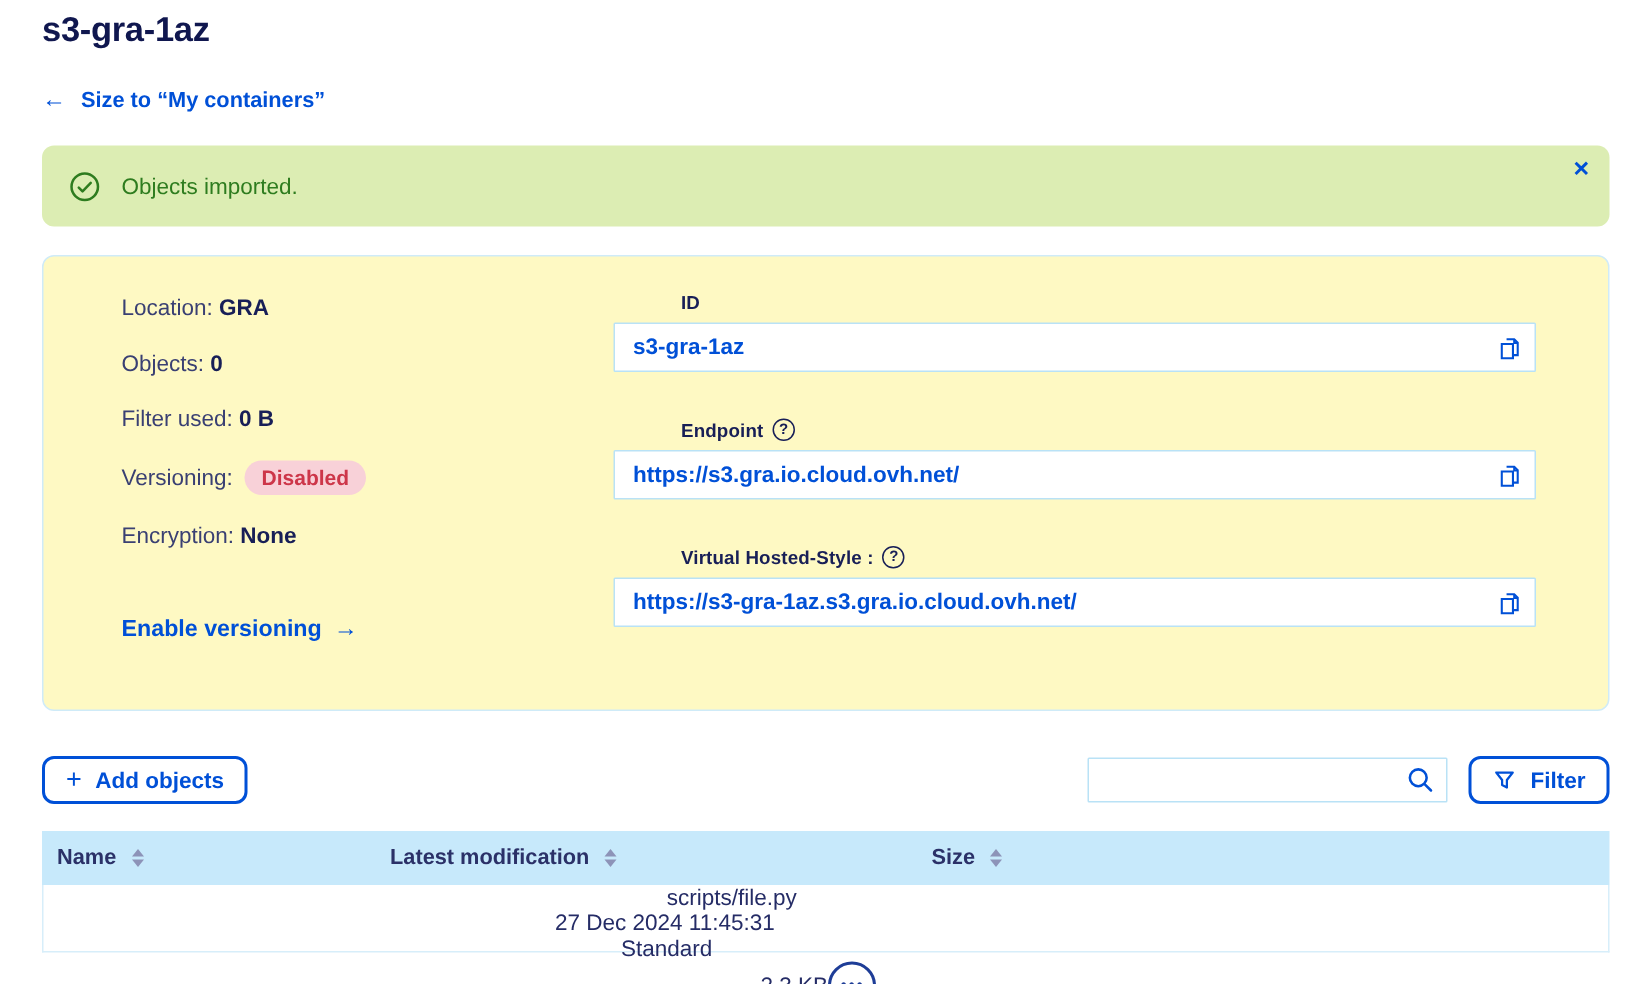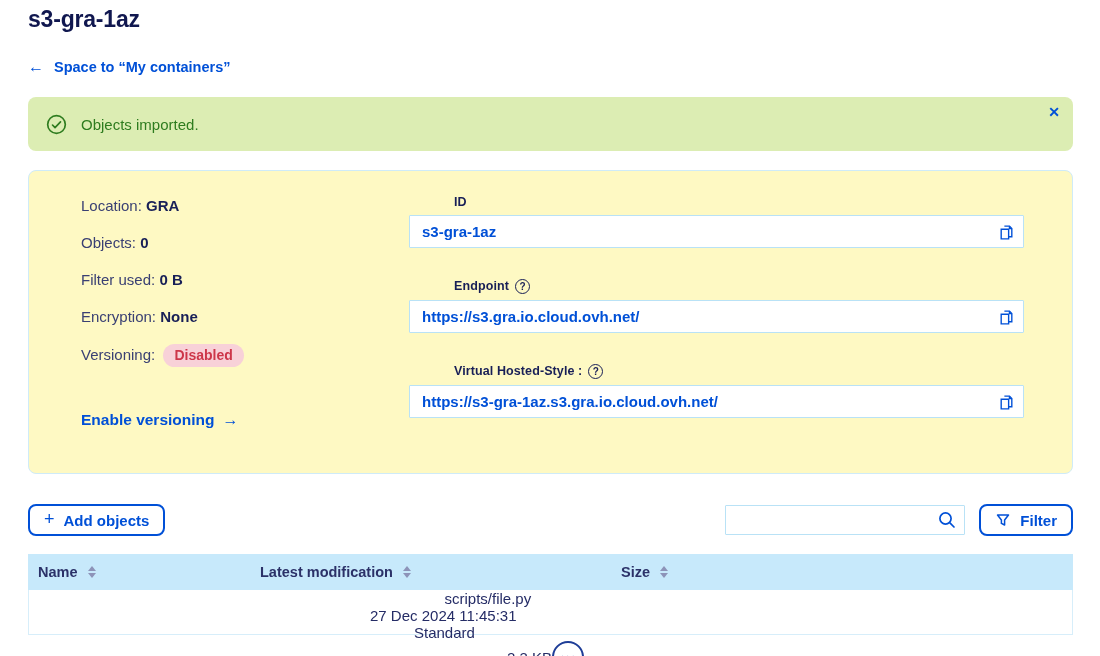--- a/index.html
+++ b/index.html
@@ -50,21 +50,21 @@
     padding:4px 11px 5px; border-radius:12px; margin-left:4px;
   }
   .enable-link {
     margin-top:26px; display:inline-flex; align-items:flex-start; gap:8px;
     color:#0050d7; font-size:15.5px; font-weight:700; cursor:pointer;
   }
   .enable-link .arr { font-weight:400; font-size:16px; }
 
   .panel-right { flex:1; }
   .field { margin-bottom:31px; }
-  .field-label-row { display:flex; gap:6px; margin-bottom:6px;padding-left:45px; }
+  .field-label-row { display:flex; align-items:center; gap:6px; margin-bottom:6px;padding-left:45px; }
   .field-label { font-size:12.5px; font-weight:700; color:#181f57; letter-spacing:0.1px; }
   .help {
     width:15px; height:15px; border:1.4px solid #181f57; border-radius:50%;
     display:inline-flex; align-items:center; justify-content:center;
     font-size:10px; font-weight:700; color:#181f57; cursor:pointer;
   }
   .input-wrap { position:relative; }
   .input-wrap input {
     width:100%; height:33px; border:1px solid #b9e2f6; border-radius:1px;
     background:#fff; padding:0 42px 0 12px;
@@ -127,21 +127,21 @@
 </style>
 </head>
 <body>
 
 <div class="wrap">
 
   <h1 class="page-title">s3-gra-1az</h1>
 
   <div class="back">
     <span class="arr">←</span>
-    <span>Space to “My containers”</span>
+    <span>Size to “My containers”</span>
   </div>
 
   <div class="banner">
     <span class="check">
       <svg width="21" height="21" viewBox="0 0 20 20">
         <circle cx="10" cy="10" r="8.4" fill="none" stroke="#2e7c1f" stroke-width="1.6"></circle>
         <path d="M6.2 10.5 l2.4 2.4 5.2 -5.4" fill="none" stroke="#2e7c1f" stroke-width="1.6" stroke-linecap="round" stroke-linejoin="round"></path>
       </svg>
     </span>
     <span>Objects imported.</span>
@@ -157,26 +157,26 @@
       </div>
       <div class="stat">
         <span>Objects:</span>
         <b>0</b>
       </div>
       <div class="stat">
         <span>Filter used:</span>
         <b>0 B</b>
       </div>
       <div class="stat">
+        <span>Versioning:</span>
+        <span class="badge">Disabled</span>
+      </div>
+      <div class="stat">
         <span>Encryption:</span>
         <b>None</b>
-      </div>
-      <div class="stat">
-        <span>Versioning:</span>
-        <span class="badge">Disabled</span>
       </div>
       <div class="enable-link">
         <span>Enable versioning</span>
         <span class="arr">→</span>
       </div>
     </div>
 
     <div class="panel-right">
 
       <div class="field">

